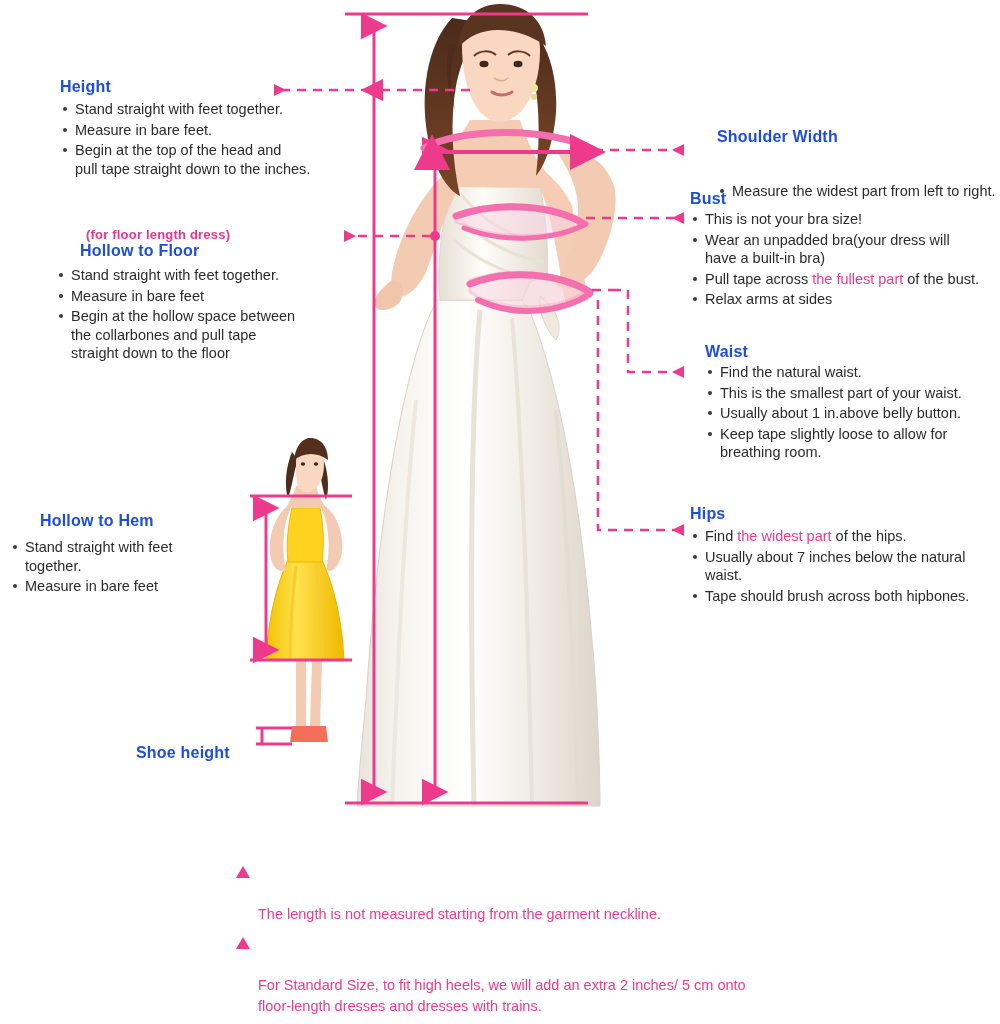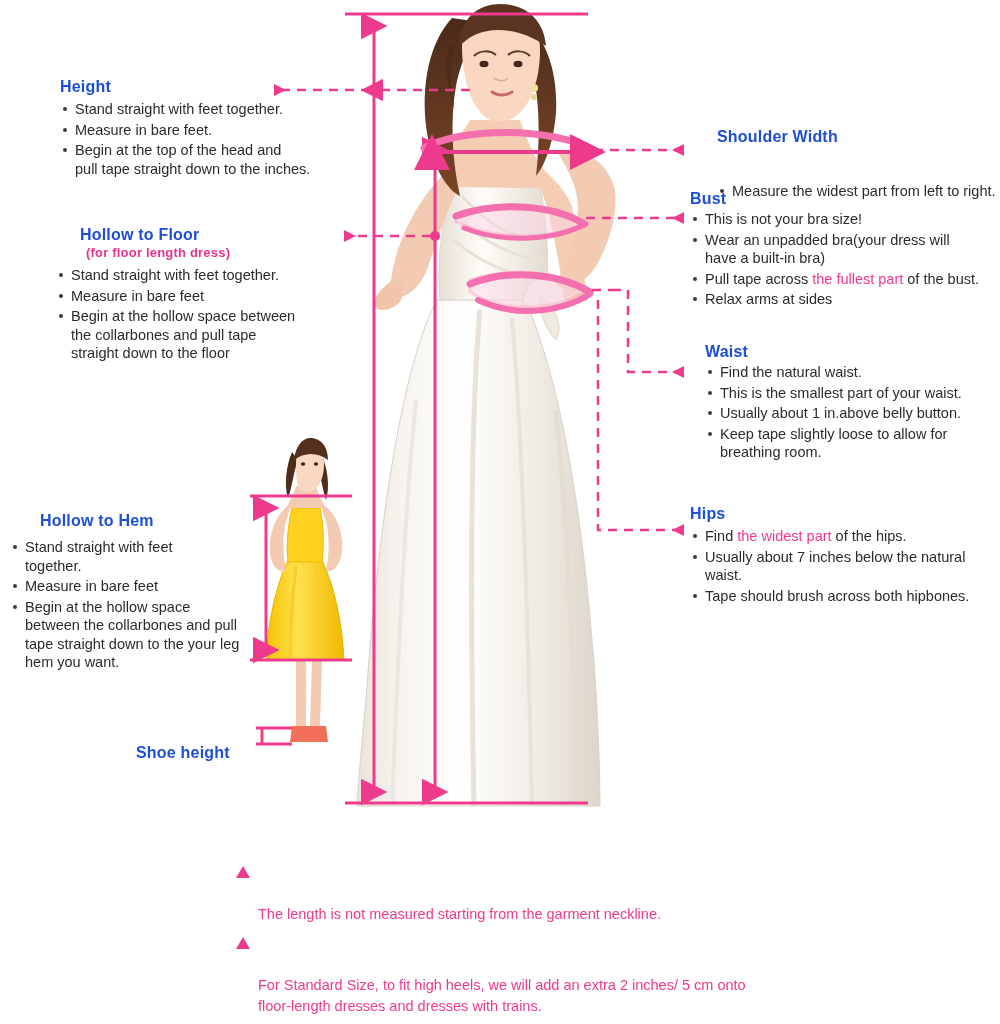--- a/index.html
+++ b/index.html
@@ -277,41 +277,37 @@
     <div class="hdr">Height</div>
     <ul class="bullets">
       <li>Stand straight with feet together.</li>
       <li>Measure in bare feet.</li>
       <li>Begin at the top of the head and
 pull tape straight down to the inches.</li>
     </ul>
   </div>
 
   <div class="blk" style="left:40px; top:226px; width:320px;">
+    <div class="hdr sub" style="padding-left:46px; margin-top:1px;">(for floor length dress)</div>
     <div class="hdr" style="padding-left:40px;">Hollow to Floor</div>
-    <div class="hdr sub" style="padding-left:46px; margin-top:1px;">(for floor length dress)</div>
     <ul class="bullets" style="margin-top:6px; padding-left:16px;">
       <li>Stand straight with feet together.</li>
       <li>Measure in bare feet</li>
       <li>Begin at the hollow space between
 the collarbones and pull tape
 straight down to the floor</li>
     </ul>
   </div>
 
   <div class="blk" style="left:10px; top:512px; width:256px;">
     <div class="hdr" style="padding-left:30px;">Hollow to Hem</div>
     <ul class="bullets" style="margin-top:8px;">
       <li>Stand straight with feet
 together.</li>
       <li>Measure in bare feet</li>
-      <li>Begin at the hollow space
-between the collarbones and pull
-tape straight down to the your leg
-hem  you want.</li>
     </ul>
   </div>
 
   <div class="blk" style="left:136px; top:744px;">
     <div class="hdr">Shoe height</div>
   </div>
 
   <div class="blk" style="left:717px; top:128px; width:310px;">
     <div class="hdr">Shoulder Width</div>
     <ul class="bullets" style="margin-top:2px;">

